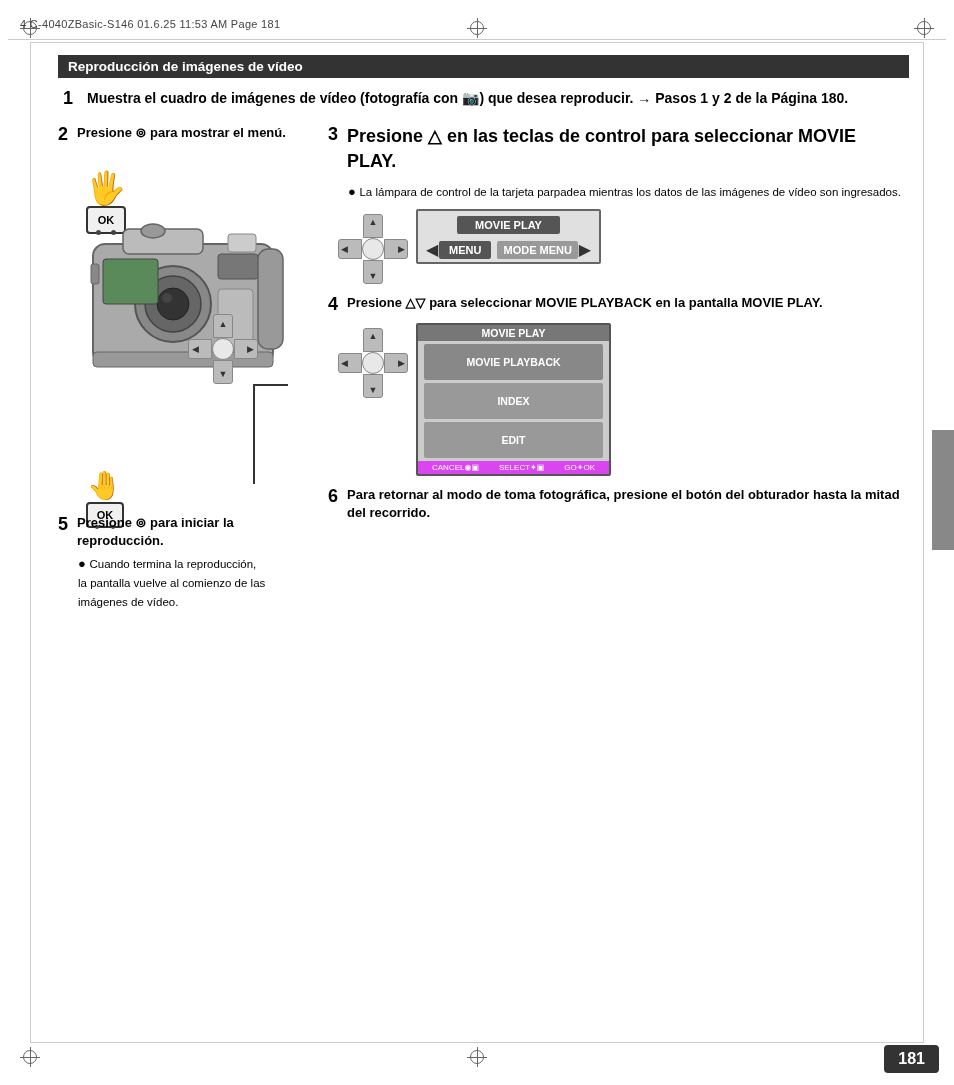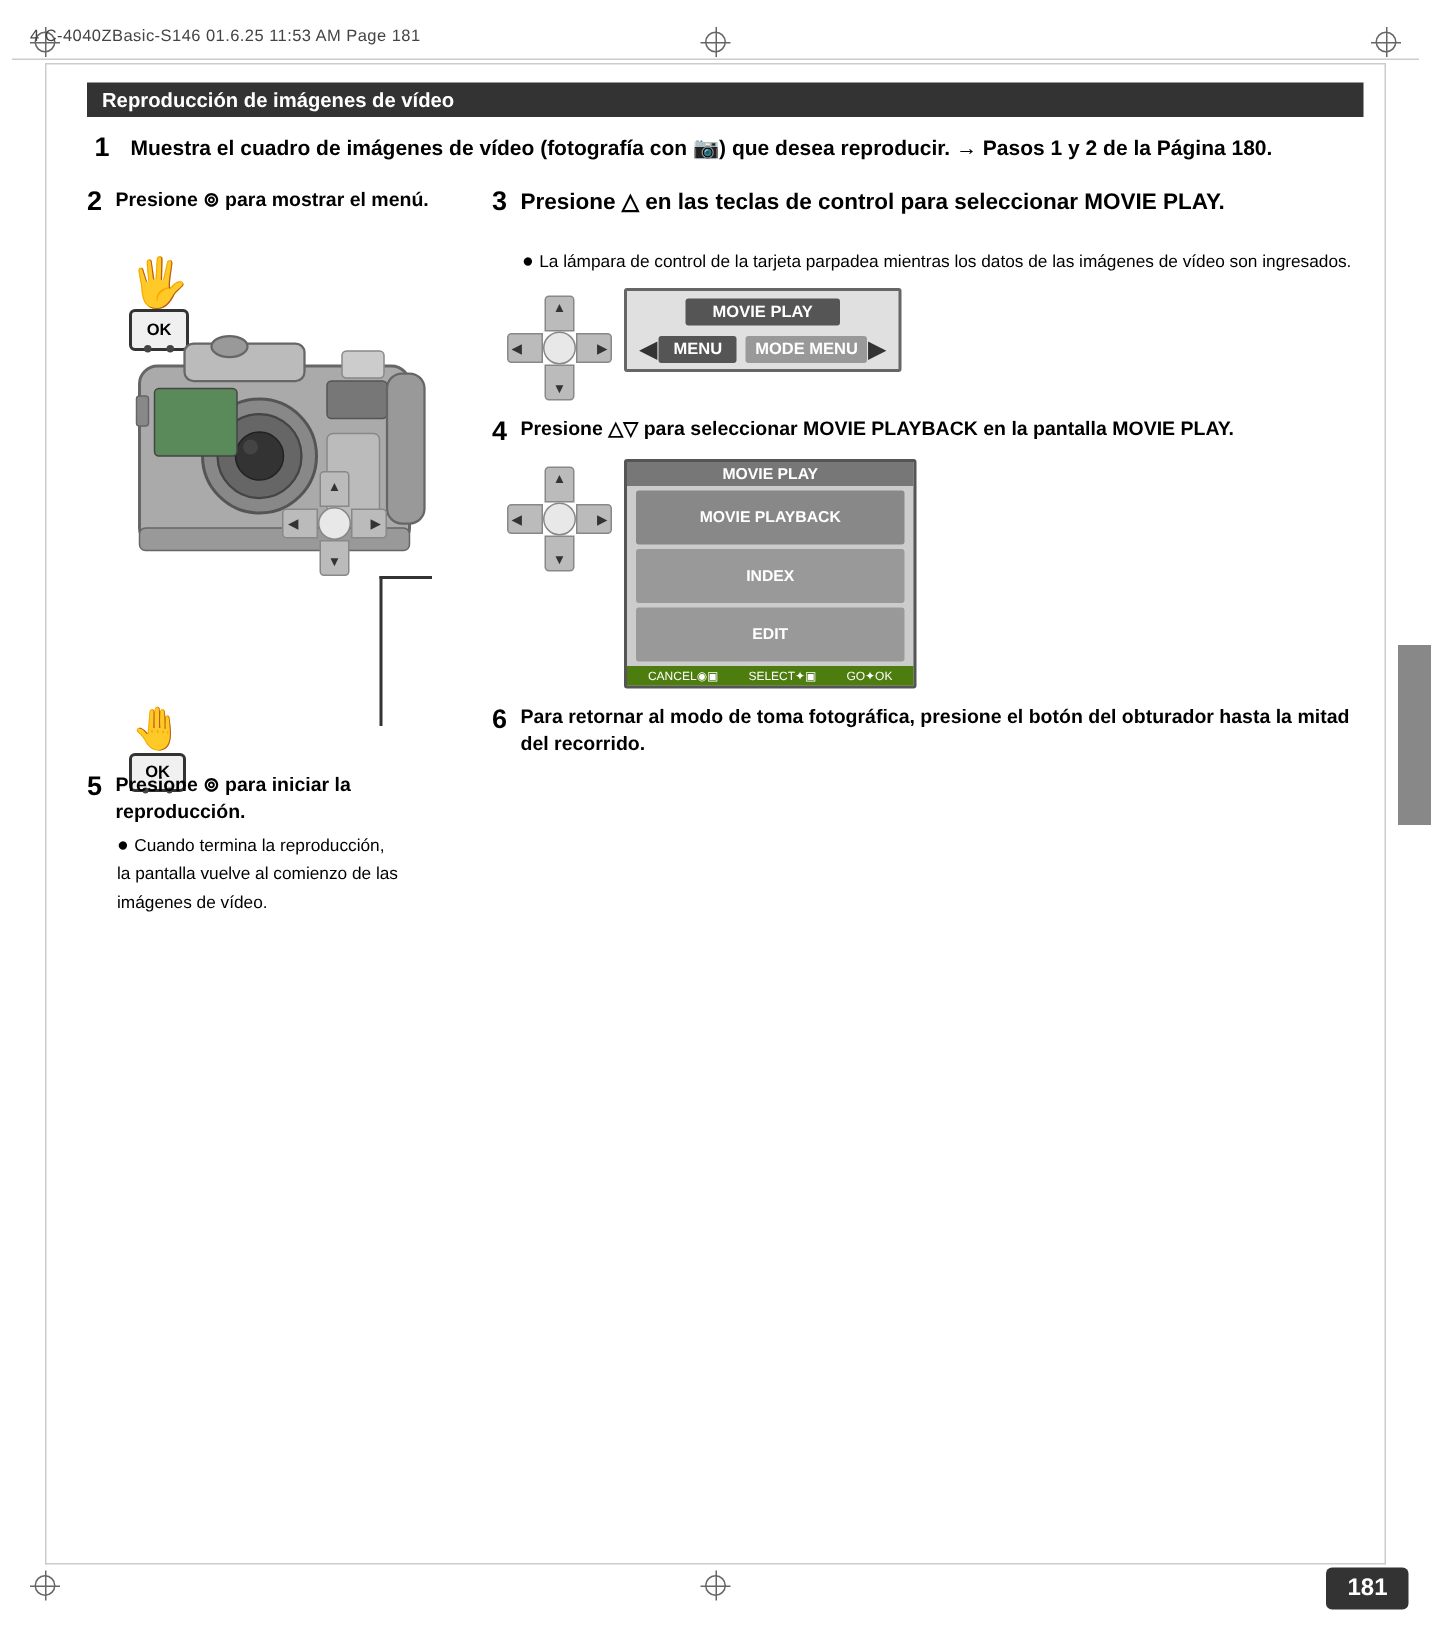--- a/index.html
+++ b/index.html
@@ -248,21 +248,21 @@
       border-radius: 2px;
       text-align: center;
       font-size: 10.5px;
       font-weight: bold;
       padding: 12px;
       color: #fff;
     }
     .mpb-item.sel { background: #888; }
     .mpb-item.normal { background: #999; }
     .mpb-footer {
-      background: #4d7c0f;
+      background: #d946ef;
       color: #fff;
       font-size: 8px;
       padding: 2px 4px;
       display: flex;
       justify-content: space-around;
     }
 
     
     .layout-wrapper {
       position: relative;
@@ -410,23 +410,23 @@
       <div style="position:absolute;top:260px;left:195px;width:2px;height:100px;background:#333;"></div>
       <div style="position:absolute;top:260px;left:195px;width:35px;height:2px;background:#333;"></div>
 
     </div>
 
     <div class="right-panel">
 
       <div style="margin-bottom:8px;">
         <div style="display:flex;align-items:flex-start;gap:5px;">
           <span style="font-size:18px;font-weight:bold;min-width:14px;">3</span>
-          <div style="font-size:15px;font-weight:bold;line-height:1.4;">Presione △ en las teclas de control para seleccionar MOVIE PLAY.</div>
-        </div>
-        <div style="margin-left:20px;margin-top:20px;">
+          <div style="font-size:18px;font-weight:bold;line-height:1.4;">Presione △ en las teclas de control para seleccionar MOVIE PLAY.</div>
+        </div>
+        <div style="margin-left:20px;margin-top:8px;">
           <span style="font-size:13px;">● </span>
           <span style="font-size:11.5px;line-height:1.5;">La lámpara de control de la tarjeta parpadea mientras los datos de las imágenes de vídeo son ingresados.</span>
         </div>
       </div>
 
       <div style="margin-left:10px;margin-bottom:10px;display:flex;align-items:flex-start;gap:8px;">
 
         <div class="dpad-step3" style="margin-top:5px;flex-shrink:0;">
           <div class="dpad-segment seg-top"></div>
           <div class="dpad-segment seg-bottom"></div>

